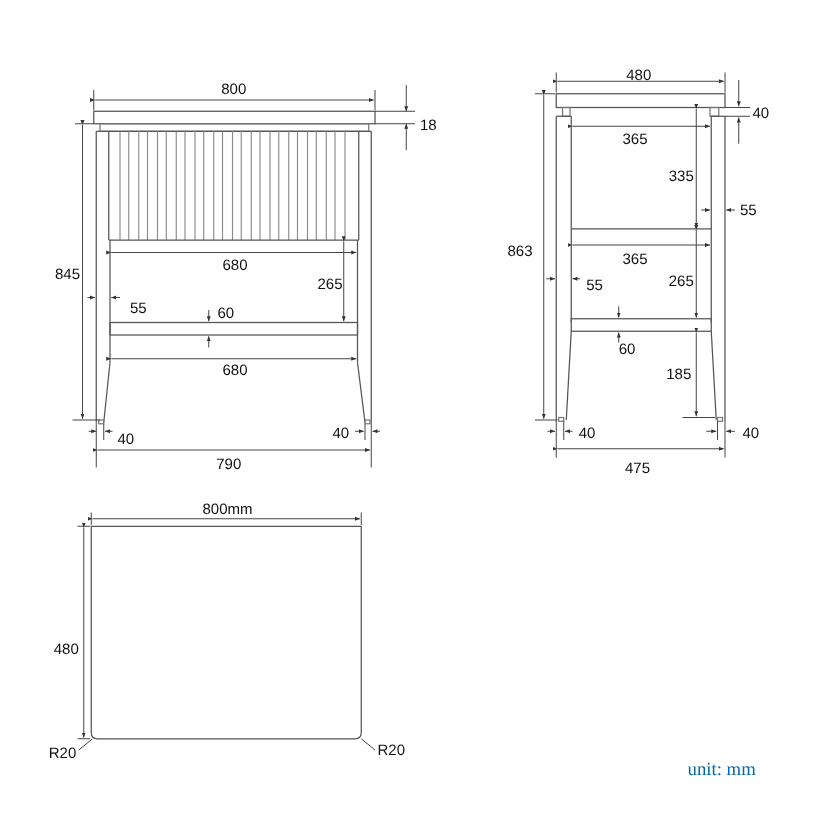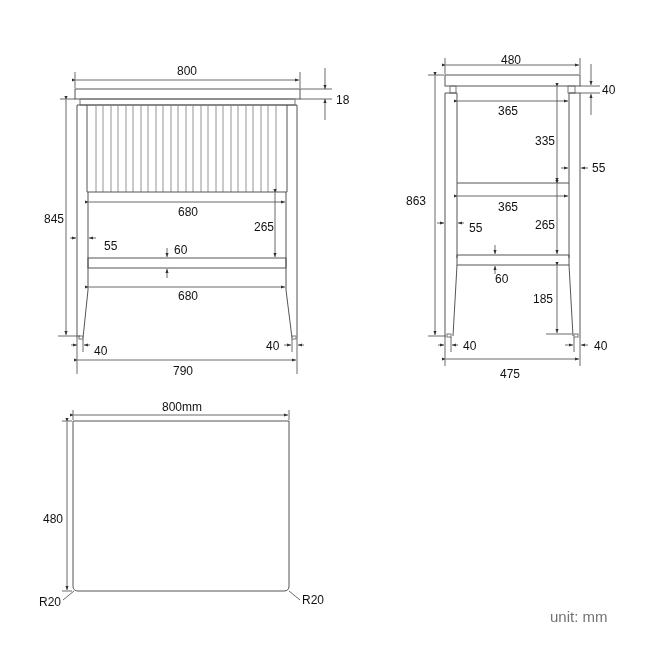--- a/index.html
+++ b/index.html
@@ -3,21 +3,21 @@
 <meta charset="utf-8">
 <style>
   html, body { margin:0; padding:0; background:#ffffff; }
   body { width:650px; height:650px; position:relative; overflow:hidden; font-family:"Liberation Sans", sans-serif; }
   svg.drawing { position:absolute; left:0; top:0; }
   .ln { stroke:#555; stroke-width:1; fill:none; }
   .ln2 { stroke:#777; stroke-width:1; fill:none; }
   .fl { stroke:#888; stroke-width:0.9; }
   .dim { stroke:#444; stroke-width:0.8; fill:none; }
   .lbl { font-family:"Liberation Sans", sans-serif; font-size:12px; fill:#111; }
-  .unit { position:absolute; left:550px; top:608px; font-family:Liberation Sans, sans-serif; font-size:15px; color:#737373; }
+  .unit { position:absolute; left:550px; top:608px; font-family:Liberation Serif, serif; font-size:15px; color:#0369a1; }
 </style>
 </head>
 <body>
 
 <svg class="drawing" width="650" height="650" viewBox="0 0 650 650">
   <defs>
     <marker id="ar" markerWidth="6" markerHeight="6" refX="5" refY="3" orient="auto">
       <path d="M0,1 L5,3 L0,5 Z" fill="#333"></path>
     </marker>
   </defs>

